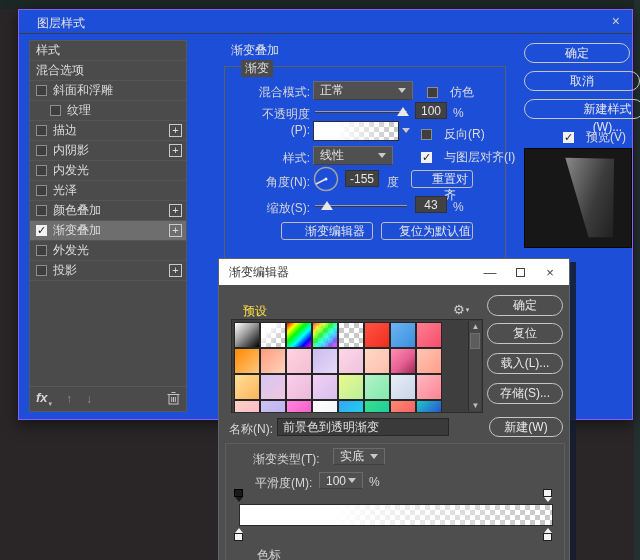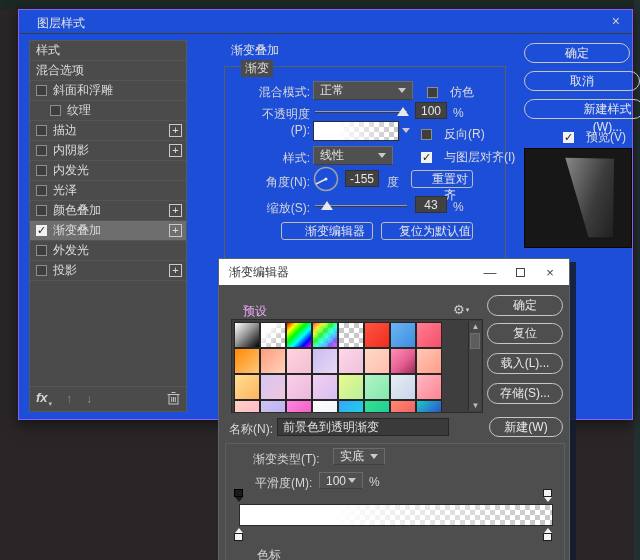--- a/index.html
+++ b/index.html
@@ -58,21 +58,21 @@
   #preview-shape { position:absolute; left:0; top:0; width:100%; height:100%;
       clip-path:polygon(38% 9%, 84% 10%, 83% 90%, 60% 90%);
       background:linear-gradient(110deg,#d2d2d2 0%,#8a8a8a 30%,#3c3c3c 62%,#1d1d1d 88%); }
 
   
   #ge { left:218px; top:258px; width:352px; height:302px; background:#4e4e4e; border:1px solid #5a646c; border-bottom:none; box-shadow:6px 4px 0 rgba(20,28,44,.85); }
   #ge-titlebar { position:absolute; left:0; top:0; width:100%; height:26px; background:#ffffff; display:flex; align-items:center; }
   #ge-title { margin-left:10px; color:#333333; }
   .winbtn { color:#444444; font-size:13px; width:30px; text-align:center; }
   #ge-max { width:9px; height:9px; border:1px solid #444; display:inline-block; }
-  #ge-presets-label { left:24px; top:44px; color:#f0abfc; }
+  #ge-presets-label { left:24px; top:44px; color:#fde047; }
   #gear-ico { left:234px; top:43px; color:#d0d0d0; font-size:13px; }
   #gear-ico::after { content:"▾"; font-size:7px; margin-left:1px; vertical-align:2px; }
   #preset-panel { left:12px; top:60px; width:252px; height:94px; background:#3e3e3e; border:1px solid #2c2c2c; overflow:hidden; }
   #preset-grid { position:absolute; left:2px; top:2px; width:210px; display:flex; flex-wrap:wrap; }
   .swatch { width:26px; height:26px; border:1px solid #262626; position:relative; }
   .swatch .grad { position:absolute; inset:0; }
   #preset-scroll { position:absolute; right:1px; top:1px; width:13px; height:90px; background:#474747; border-left:1px solid #2c2c2c; }
   .scr { position:absolute; left:0; width:13px; text-align:center; color:#bdbdbd; font-size:8px; }
   #scr-thumb { position:absolute; left:1px; top:12px; width:10px; height:16px; background:#5d5d5d; border:1px solid #6e6e6e; }
   #ge-name-input { position:absolute; left:58px; top:159px; width:172px; height:18px; background:#3a3a3a; border:1px solid #272727; color:#e0e0e0; font-size:12px; padding:0 5px; font-family:inherit; }

